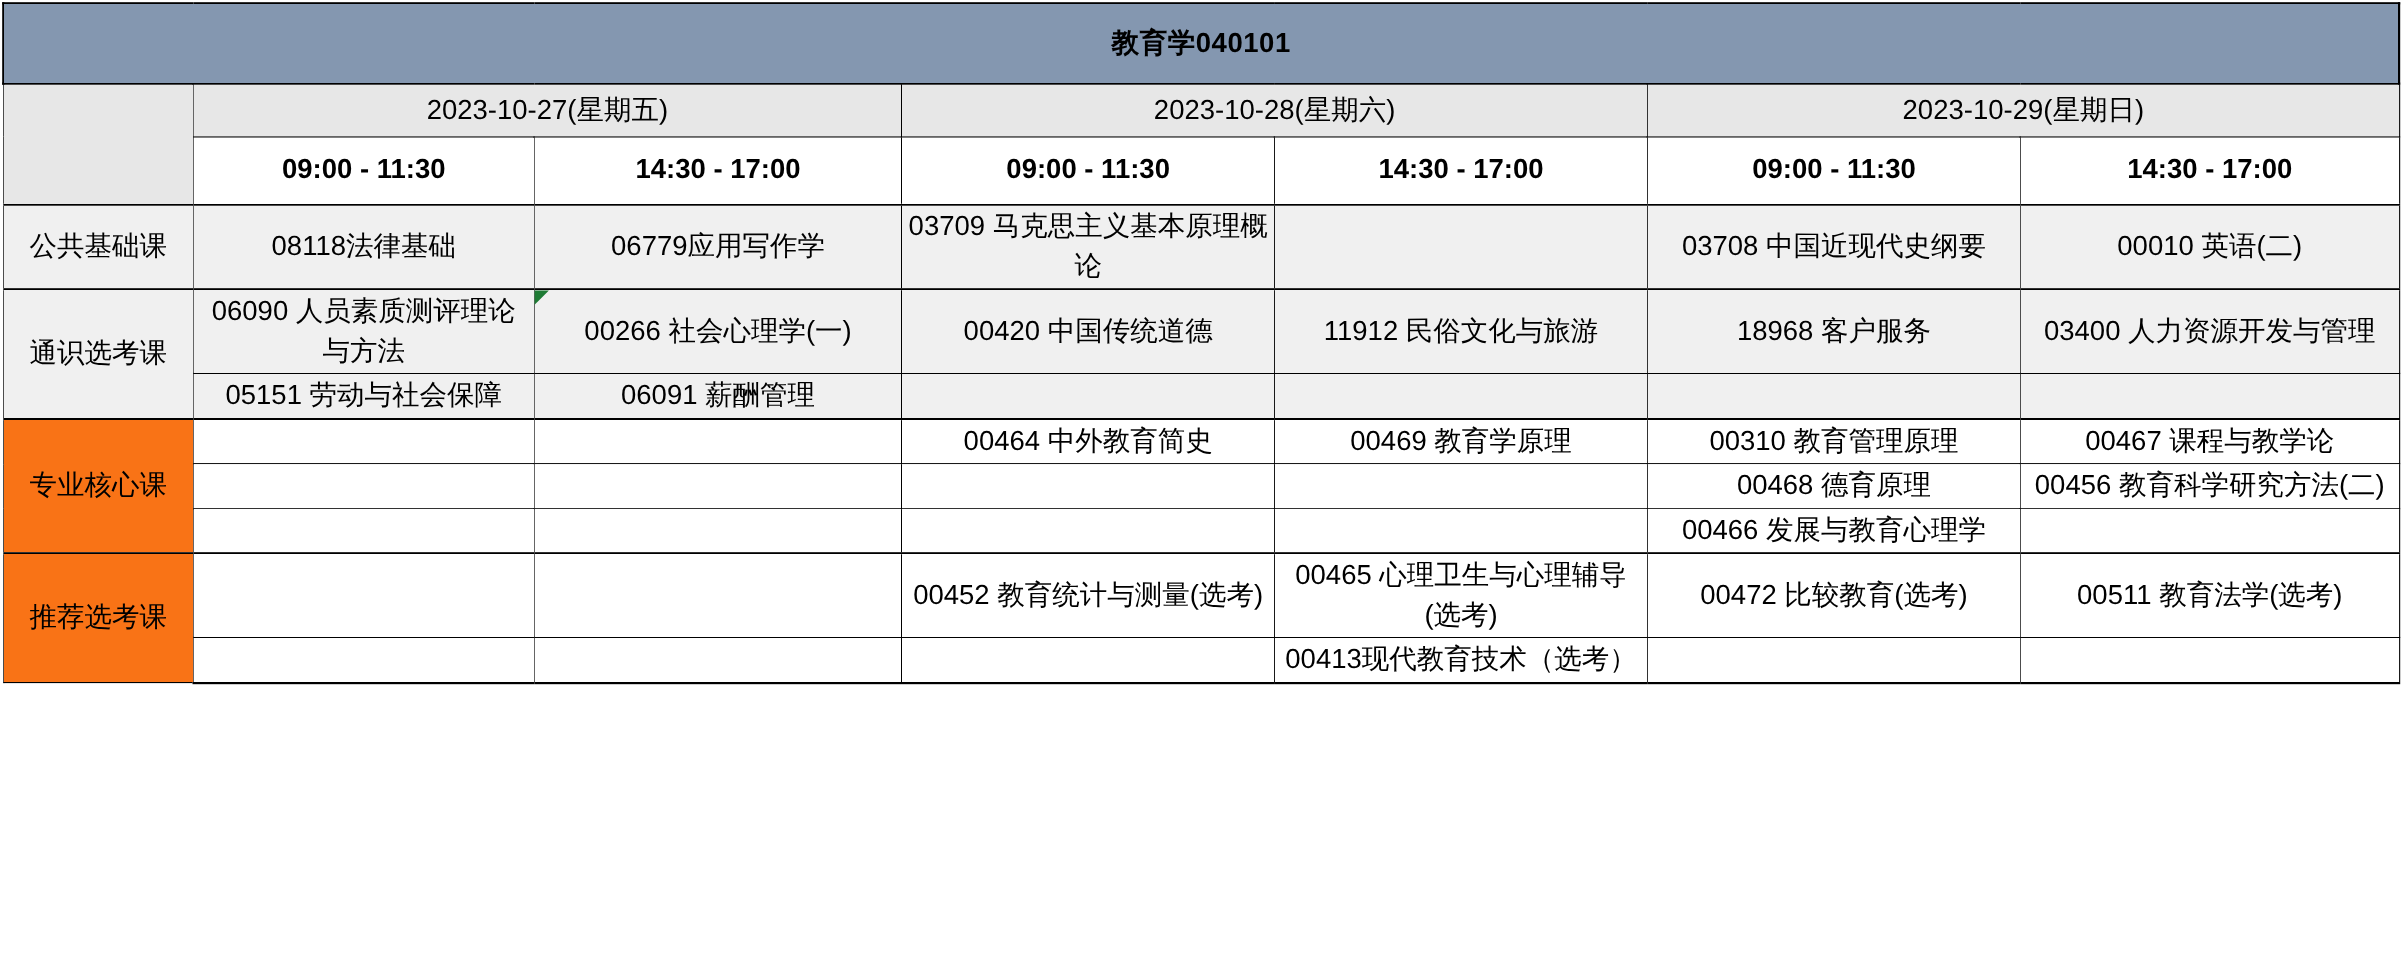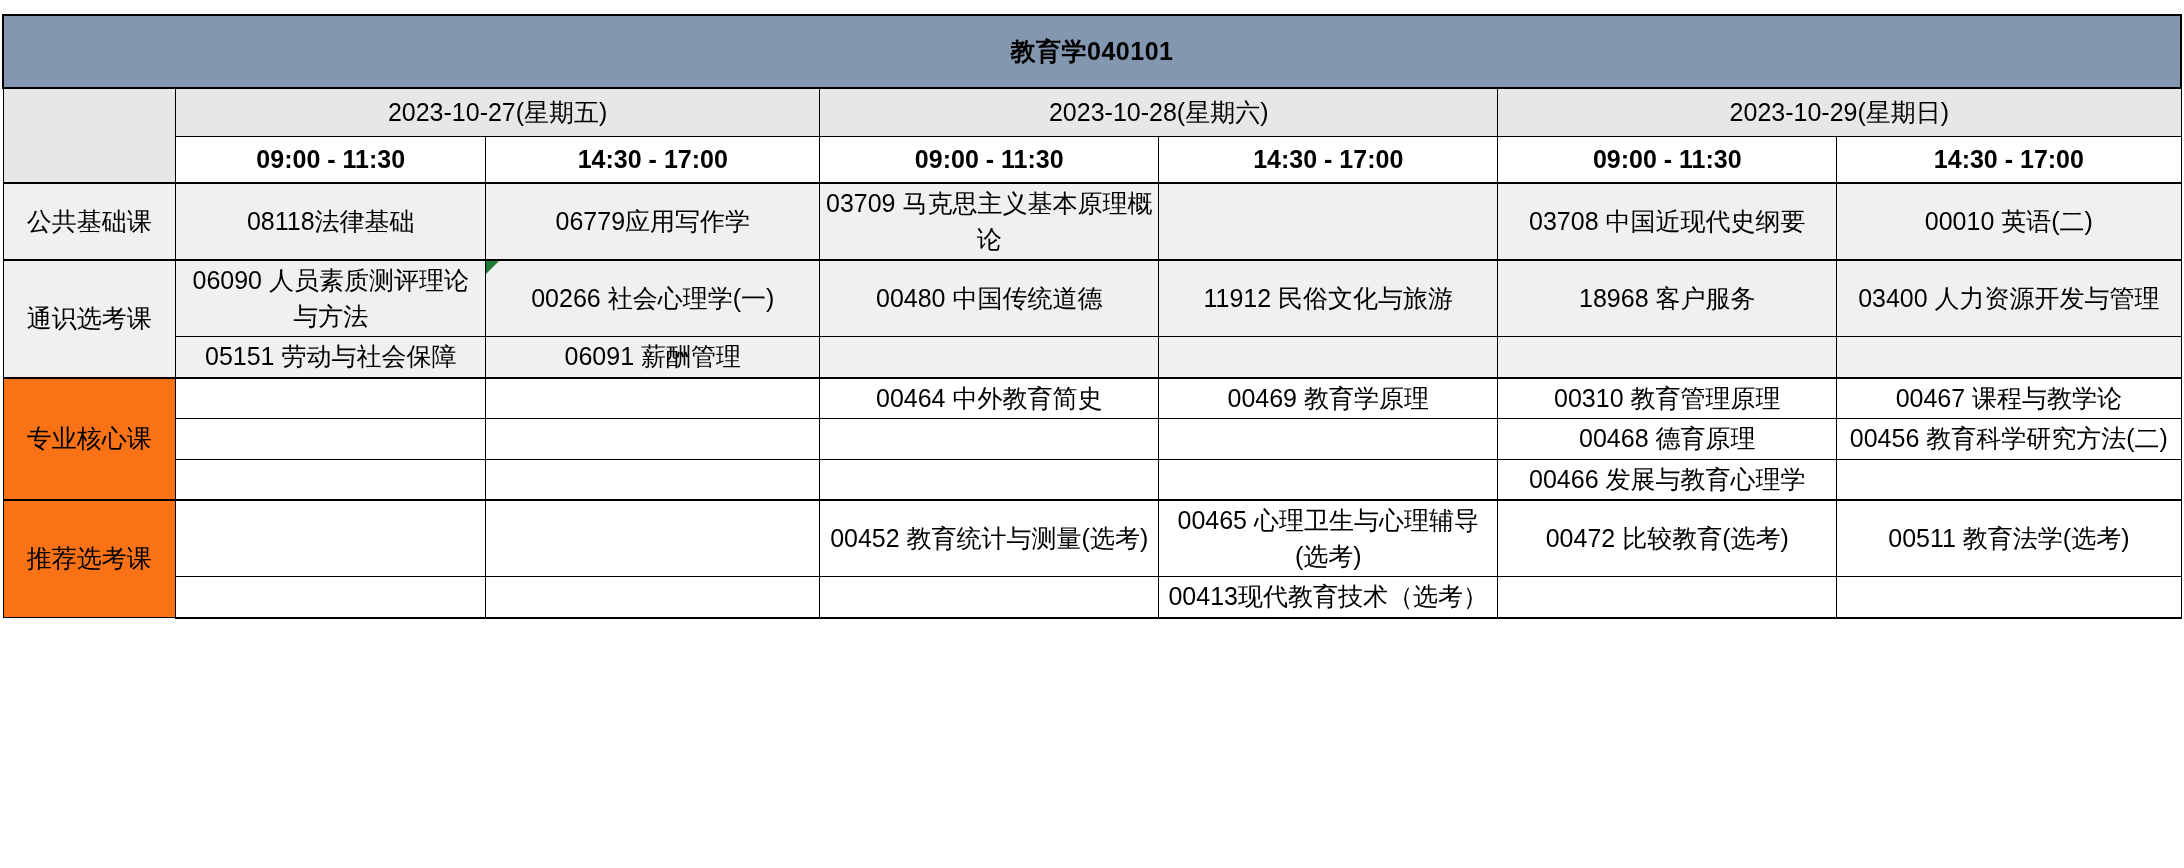--- a/index.html
+++ b/index.html
@@ -19,21 +19,21 @@
     height: 868px;
     position: relative;
     box-sizing: border-box;
   }
 
   table.schedule {
     border-collapse: collapse;
     table-layout: fixed;
     width: 2180px;
     margin-left: 2px;
-    margin-top: 14px;
+    margin-top: 2px;
   }
 
   table.schedule td {
     border: 1px solid #000000;
     vertical-align: middle;
     text-align: center;
     font-size: 25px;
     line-height: 1.42;
     color: #000000;
     padding: 2px 4px;
@@ -57,21 +57,21 @@
   td.date-head {
     background: #e7e7e7;
     font-weight: normal;
     font-size: 26px;
     height: 48px;
   }
   td.time-head {
     background: #ffffff;
     font-weight: bold;
     font-size: 26px;
-    height: 47px;
+    height: 62px;
   }
   td.corner {
     background: #e7e7e7;
     border-top: 1px solid #000000;
   }
 
   
   td.cat {
     background: #f0f0f0;
     font-size: 25px;
@@ -140,21 +140,21 @@
           <td class="cell-shaded">06779应用写作学</td>
           <td class="cell-shaded">03709 马克思主义基本原理概论</td>
           <td class="cell-shaded"></td>
           <td class="cell-shaded">03708 中国近现代史纲要</td>
           <td class="cell-shaded col-last">00010 英语(二)</td>
         </tr>
         <tr class="sect-top">
           <td class="cat col-first" rowspan="2">通识选考课</td>
           <td class="cell-shaded">06090 人员素质测评理论与方法</td>
           <td class="cell-shaded"><span class="comment-marker"></span>00266 社会心理学(一)</td>
-          <td class="cell-shaded">00480 中国传统道德</td>
+          <td class="cell-shaded">00420 中国传统道德</td>
           <td class="cell-shaded">11912 民俗文化与旅游</td>
           <td class="cell-shaded">18968 客户服务</td>
           <td class="cell-shaded col-last">03400 人力资源开发与管理</td>
         </tr>
         <tr>
           <td class="cell-shaded">05151 劳动与社会保障</td>
           <td class="cell-shaded">06091 薪酬管理</td>
           <td class="cell-shaded"></td>
           <td class="cell-shaded"></td>
           <td class="cell-shaded"></td>

